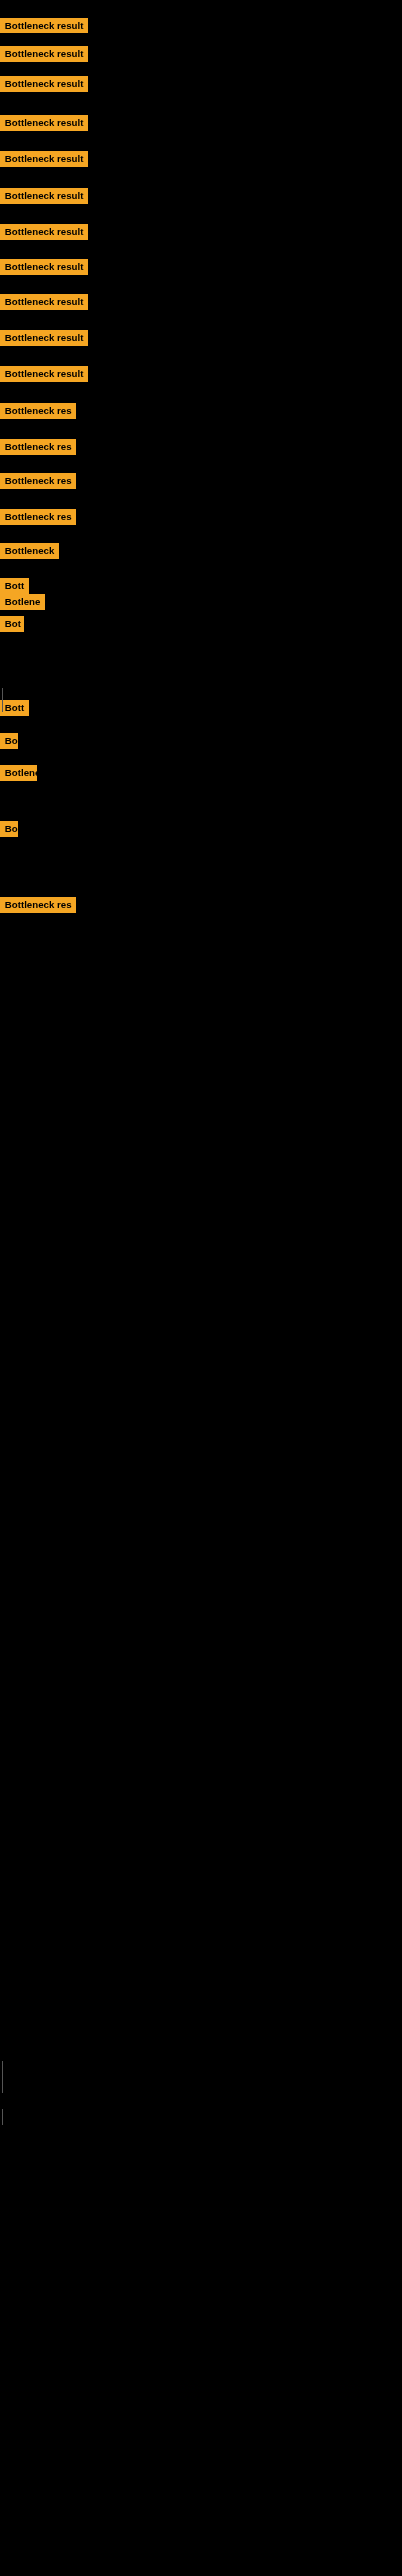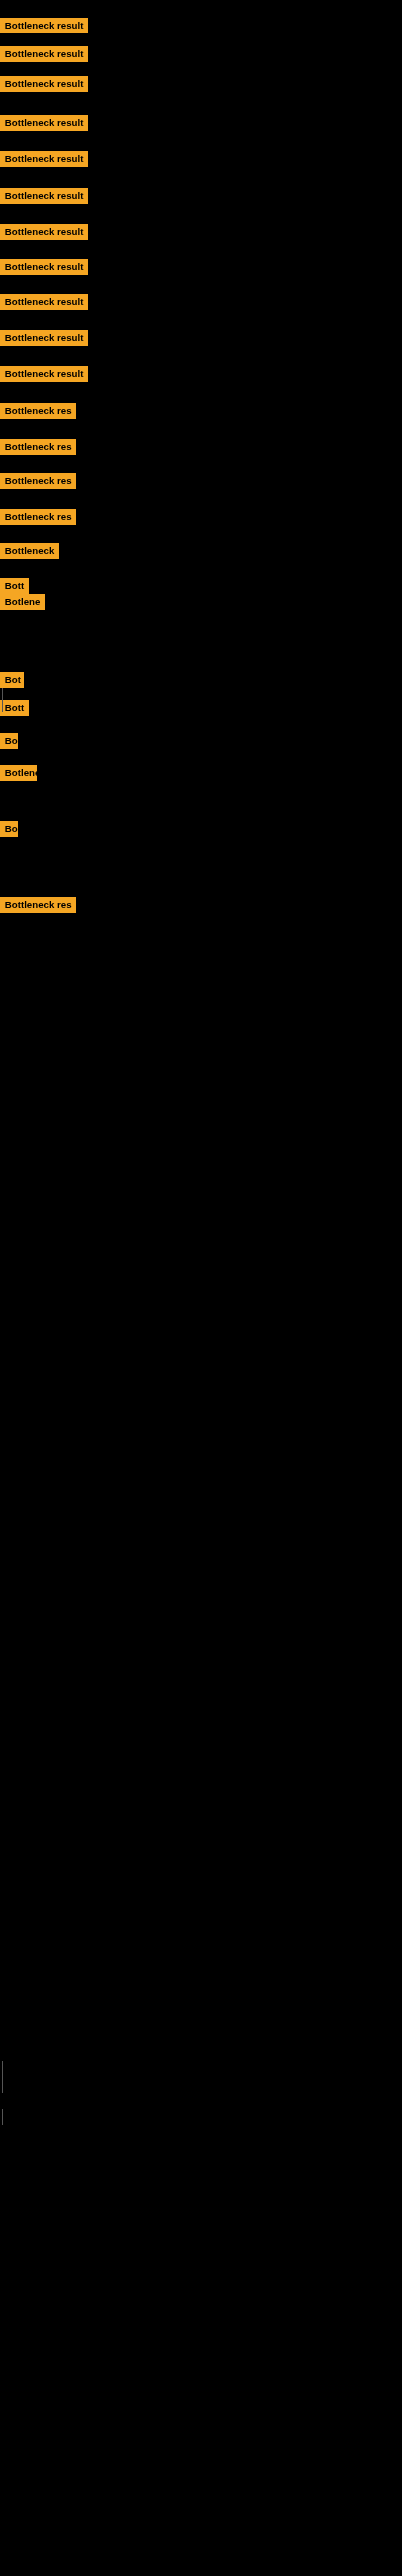--- a/index.html
+++ b/index.html
@@ -58,21 +58,21 @@
 <div class="row" style="top: 294px; left: 0px;"><span class="bottleneck-label" style="max-width: 103px;">Bottleneck result</span></div>
 <div class="row" style="top: 330px; left: 0px;"><span class="bottleneck-label" style="max-width: 101px;">Bottleneck result</span></div>
 <div class="row" style="top: 366px; left: 0px;"><span class="bottleneck-label" style="max-width: 98px;">Bottleneck result</span></div>
 <div class="row" style="top: 403px; left: 0px;"><span class="bottleneck-label" style="max-width: 91px;">Bottleneck res</span></div>
 <div class="row" style="top: 439px; left: 0px;"><span class="bottleneck-label" style="max-width: 89px;">Bottleneck res</span></div>
 <div class="row" style="top: 473px; left: 0px;"><span class="bottleneck-label" style="max-width: 87px;">Bottleneck res</span></div>
 <div class="row" style="top: 509px; left: 0px;"><span class="bottleneck-label" style="max-width: 83px;">Bottleneck res</span></div>
 <div class="row" style="top: 543px; left: 0px;"><span class="bottleneck-label" style="max-width: 64px;">Bottleneck</span></div>
 <div class="row" style="top: 578px; left: 0px;"><span class="bottleneck-label" style="max-width: 32px;">Bott</span></div>
 <div class="row" style="top: 594px; left: 0px;"><span class="bottleneck-label" style="max-width: 47px;">Botlene</span></div>
-<div class="row" style="top: 672px; left: 0px;"><span class="bottleneck-label" style="max-width: 24px;">Bot</span></div>
+<div class="row" style="top: 616px; left: 0px;"><span class="bottleneck-label" style="max-width: 24px;">Bot</span></div>
 <div class="row" style="top: 700px; left: 0px;"><span class="bottleneck-label" style="max-width: 29px;">Bott</span></div>
 <div class="row" style="top: 733px; left: 0px;"><span class="bottleneck-label" style="max-width: 17.7px;">Bo</span></div>
 <div class="row" style="top: 765px; left: 0px;"><span class="bottleneck-label" style="max-width: 37px;">Botlene</span></div>
 <div class="row" style="top: 821px; left: 0px;"><span class="bottleneck-label" style="max-width: 17.7px;">Bo</span></div>
 <div class="row" style="top: 897px; left: 0px;"><span class="bottleneck-label" style="max-width: 89px;">Bottleneck res</span></div>
 <div class="vertical-line" style="top: 688px; height: 24px;"></div>
 <div class="vertical-line" style="top: 2061px; height: 32px;"></div>
 <div class="vertical-line" style="top: 2109px; height: 16px;"></div>
 
 

